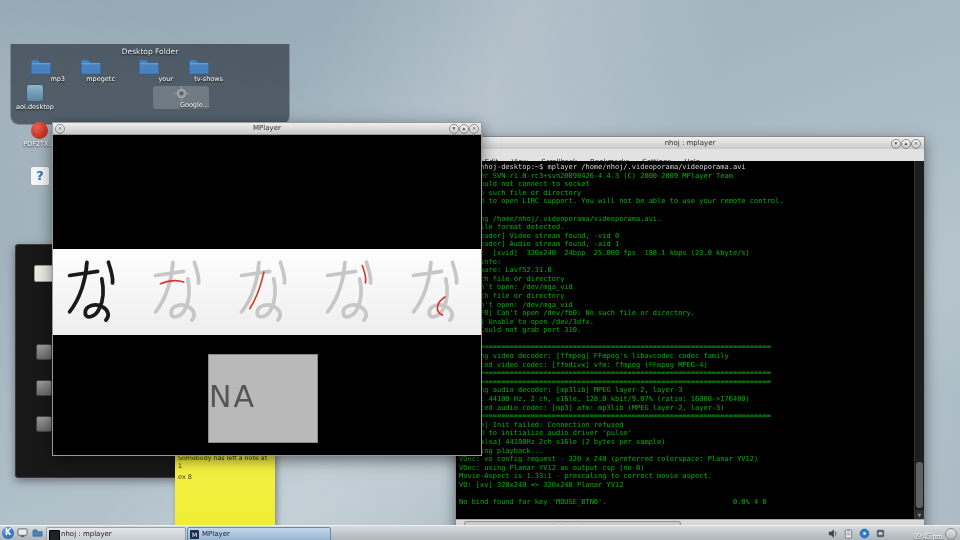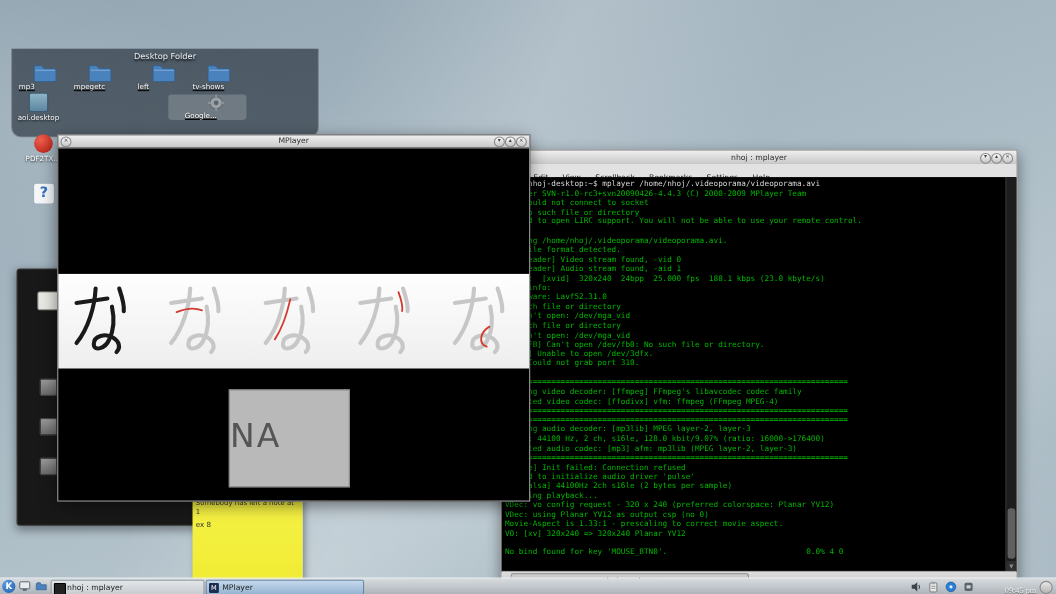--- a/index.html
+++ b/index.html
@@ -10,25 +10,25 @@
       linear-gradient(205deg, rgba(255,255,255,0) 40%, rgba(255,255,255,0.10) 55%, rgba(255,255,255,0) 70%),
       linear-gradient(160deg, #93a6b2 0%, #a5b6c1 35%, #b6c5cd 70%, #a3b4bf 100%);}
   .abs{position:absolute;margin-top:44px;}
 
   
   #folder-widget{left:10px;top:0;width:278px;height:80px;z-index:1;
     background:rgba(14,24,34,0.55);border:1px solid rgba(255,255,255,0.28);
     border-top:none;border-radius:0 0 9px 9px;}
   #folder-widget .fw-title{position:absolute;top:3px;left:0;width:100%;text-align:center;
     font-size:7.5px;color:#e9eef2;text-shadow:0 1px 2px #000;}
-  .fw-item{position:absolute;width:48px;text-align:left;text-decoration:underline;}
+  .fw-item{position:absolute;width:48px;text-align:right;}
   .fw-item .ico{display:block;margin:0 auto;}
   .fw-label{display:block;font-size:6.5px;color:#fff;text-shadow:0 1px 2px rgba(0,0,0,0.9);
     white-space:nowrap;overflow:hidden;}
-  .fw-hl{background:rgba(255,255,255,0.18);border-radius:3px;padding-left:15px;}
+  .fw-hl{background:rgba(255,255,255,0.18);border-radius:3px;}
 
   
   .dt-icon{position:absolute;width:46px;text-align:center;z-index:1;}
   .dt-label{display:block;font-size:6.5px;color:#fff;text-shadow:0 1px 2px rgba(0,0,0,0.9);margin-top:1px;}
   .q-tile{width:18px;height:18px;margin:0 auto;background:#f4f6f8;border:1px solid #9fb0bd;
     border-radius:3px;color:#2f6fc4;font-size:13px;font-weight:bold;line-height:18px;}
   .red-disc{width:17px;height:17px;margin:0 auto;border-radius:50%;
     background:radial-gradient(circle at 35% 30%, #f0604f, #b01b10);}
   .aoi-tile{width:16px;height:16px;margin:0 auto;border-radius:3px;
     background:linear-gradient(#8fb4c8,#5c86a0);border:1px solid #3c5a70;}
@@ -144,21 +144,21 @@
           <path d="M1,4 L1,17 Q1,18 2,18 L22,18 Q23,18 23,17 L23,6 Q23,5 22,5 L11,5 L9,2.5 Q8.6,2 8,2 L2,2 Q1,2 1,3 Z" fill="#4a82bd" stroke="#2d5d92" stroke-width="0.7"></path>
           <path d="M2,7 L22,7 L22,6 L2,6 Z" fill="#7fabda"></path>
         </svg>
       <span class="fw-label">mpegetc</span>
     </div>
     <div class="fw-item" style="left:114px;top:14px;">
       <svg class="ico" width="22" height="17" viewBox="0 0 24 19">
           <path d="M1,4 L1,17 Q1,18 2,18 L22,18 Q23,18 23,17 L23,6 Q23,5 22,5 L11,5 L9,2.5 Q8.6,2 8,2 L2,2 Q1,2 1,3 Z" fill="#4a82bd" stroke="#2d5d92" stroke-width="0.7"></path>
           <path d="M2,7 L22,7 L22,6 L2,6 Z" fill="#7fabda"></path>
         </svg>
-      <span class="fw-label">left</span>
+      <span class="fw-label">your</span>
     </div>
     <div class="fw-item" style="left:164px;top:14px;">
       <svg class="ico" width="22" height="17" viewBox="0 0 24 19">
           <path d="M1,4 L1,17 Q1,18 2,18 L22,18 Q23,18 23,17 L23,6 Q23,5 22,5 L11,5 L9,2.5 Q8.6,2 8,2 L2,2 Q1,2 1,3 Z" fill="#4a82bd" stroke="#2d5d92" stroke-width="0.7"></path>
           <path d="M2,7 L22,7 L22,6 L2,6 Z" fill="#7fabda"></path>
         </svg>
       <span class="fw-label">tv-shows</span>
     </div>
     <div class="fw-item fw-hl" style="left:142px;top:42px;width:56px;">
       <svg class="ico" width="15" height="15" viewBox="0 0 16 16">

